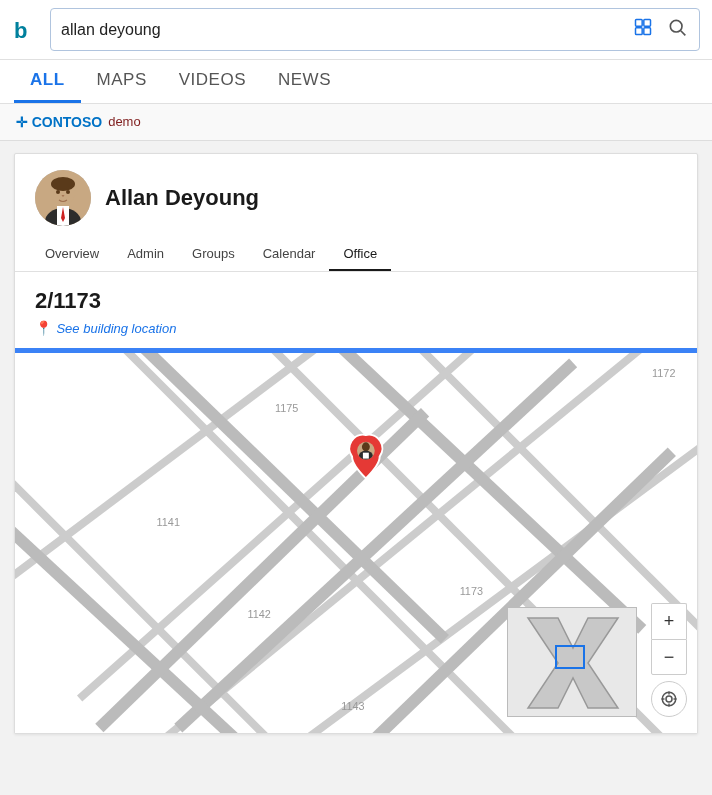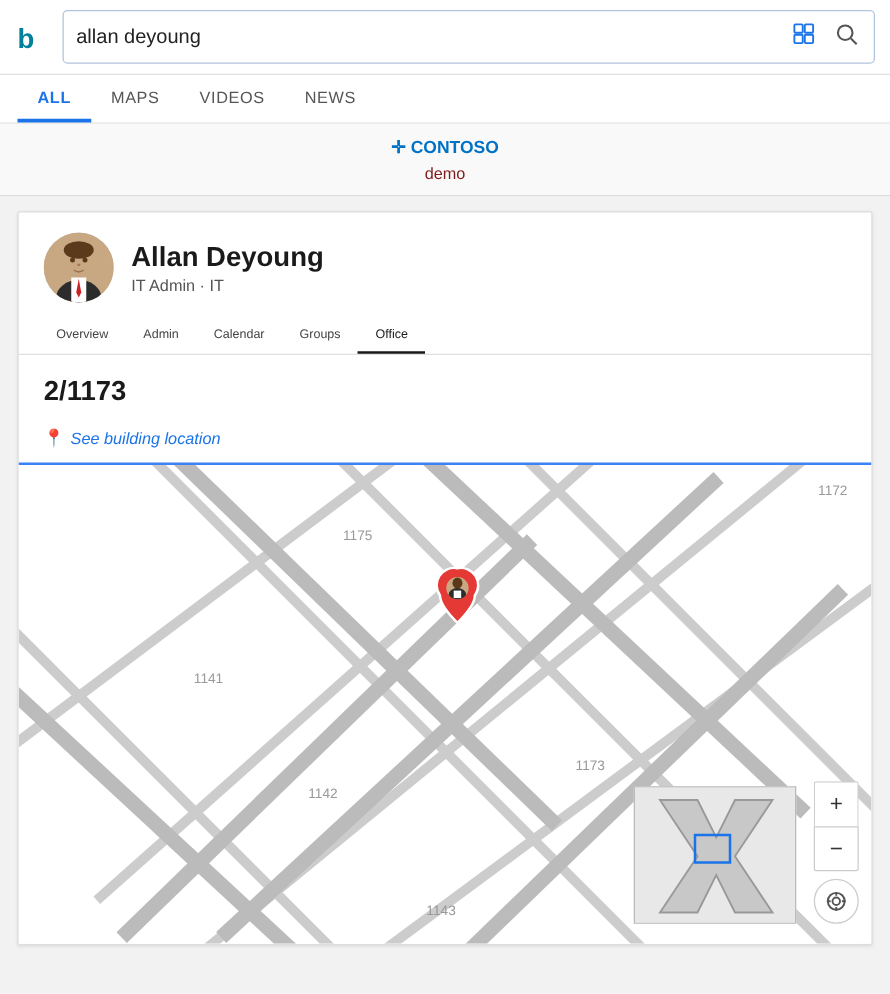--- a/index.html
+++ b/index.html
@@ -57,43 +57,42 @@
     
     .nav-tabs {
       background: #fff;
       display: flex;
       gap: 0;
       padding: 0 14px;
       border-bottom: 1px solid #e0e0e0;
     }
     .nav-tab {
       padding: 10px 16px;
-      font-size: 13px;
+      font-size: 17px;
       color: #555;
       cursor: pointer;
       text-transform: uppercase;
       letter-spacing: 0.5px;
       border-bottom: 3px solid transparent;
       font-weight: 400;
     }
     .nav-tab.active {
       color: #1a73e8;
       border-bottom: 3px solid #1a73e8;
       font-weight: 600;
     }
 
     
     .contoso-bar {
       background: #f9f9f9;
       padding: 10px 16px;
       display: flex;
-      align-items: center;
+      align-items: flex-start;
       gap: 6px;
       border-bottom: 1px solid #ddd;
-      flex-direction: column;
     }
     .contoso-logo {
       color: #0072c6;
       font-weight: 700;
       font-size: 14px;
     }
     .contoso-demo {
       font-size: 13px;
       color: #7f1d1d;
     }
@@ -141,41 +140,41 @@
     }
 
     
     .profile-tabs {
       display: flex;
       border-bottom: 1px solid #e0e0e0;
       padding: 0 16px;
     }
     .profile-tab {
       padding: 8px 14px;
-      font-size: 10px;
+      font-size: 13px;
       color: #444;
       cursor: pointer;
       border-bottom: 2px solid transparent;
       font-weight: 400;
     }
     .profile-tab.active {
       font-weight: 400;
       color: #1a1a1a;
       border-bottom: 2px solid #1a1a1a;
     }
 
     
     .office-content {
       padding: 16px 20px 0;
     }
     .office-number {
       font-size: 22px;
       font-weight: 600;
       color: #1a1a1a;
-      margin-bottom: 16px;
+      margin-bottom: 6px;
     }
     .see-building {
       display: flex;
       align-items: center;
       gap: 4px;
       margin-bottom: 12px;
     }
     .location-icon {
       color: #1a73e8;
       font-size: 14px;
@@ -187,21 +186,21 @@
       cursor: pointer;
       font-style: italic;
     }
 
     
     .map-container {
       position: relative;
       width: 100%;
       height: 385px;
       background: #fff;
-      border-top: 2px solid #3b82f6;
+      border-top: 5px solid #3b82f6;
       overflow: hidden;
     }
 
     
     .map-controls {
       position: absolute;
       right: 10px;
       bottom: 16px;
       display: flex;
       flex-direction: column;
@@ -316,33 +315,28 @@
         <ellipse cx="23" cy="22" rx="2" ry="2" fill="#5a3a1a"></ellipse>
         <ellipse cx="33" cy="22" rx="2" ry="2" fill="#5a3a1a"></ellipse>
 
         <path d="M27,25 Q28,28 29,25" stroke="#a07050" stroke-width="1" fill="none"></path>
 
         <path d="M24,30 Q28,33 32,30" stroke="#a07050" stroke-width="1.2" fill="none"></path>
       </svg>
     </div>
     <div class="profile-info">
       <div class="profile-name">Allan Deyoung</div>
-      <div class="profile-role">
-        <span>IT Admin</span>
-        <span class="role-dot"> · </span>
-        <span>IT</span>
-      </div>
     </div>
   </div>
 
   <div class="profile-tabs">
     <div class="profile-tab">Overview</div>
     <div class="profile-tab">Admin</div>
+    <div class="profile-tab">Groups</div>
     <div class="profile-tab">Calendar</div>
-    <div class="profile-tab">Groups</div>
     <div class="profile-tab active">Office</div>
   </div>
 
   <div class="office-content">
     <div class="office-number">2/1173</div>
     <div class="see-building">
       <span class="location-icon">📍</span>
       <a class="see-building-link">See building location</a>
     </div>
   </div>

